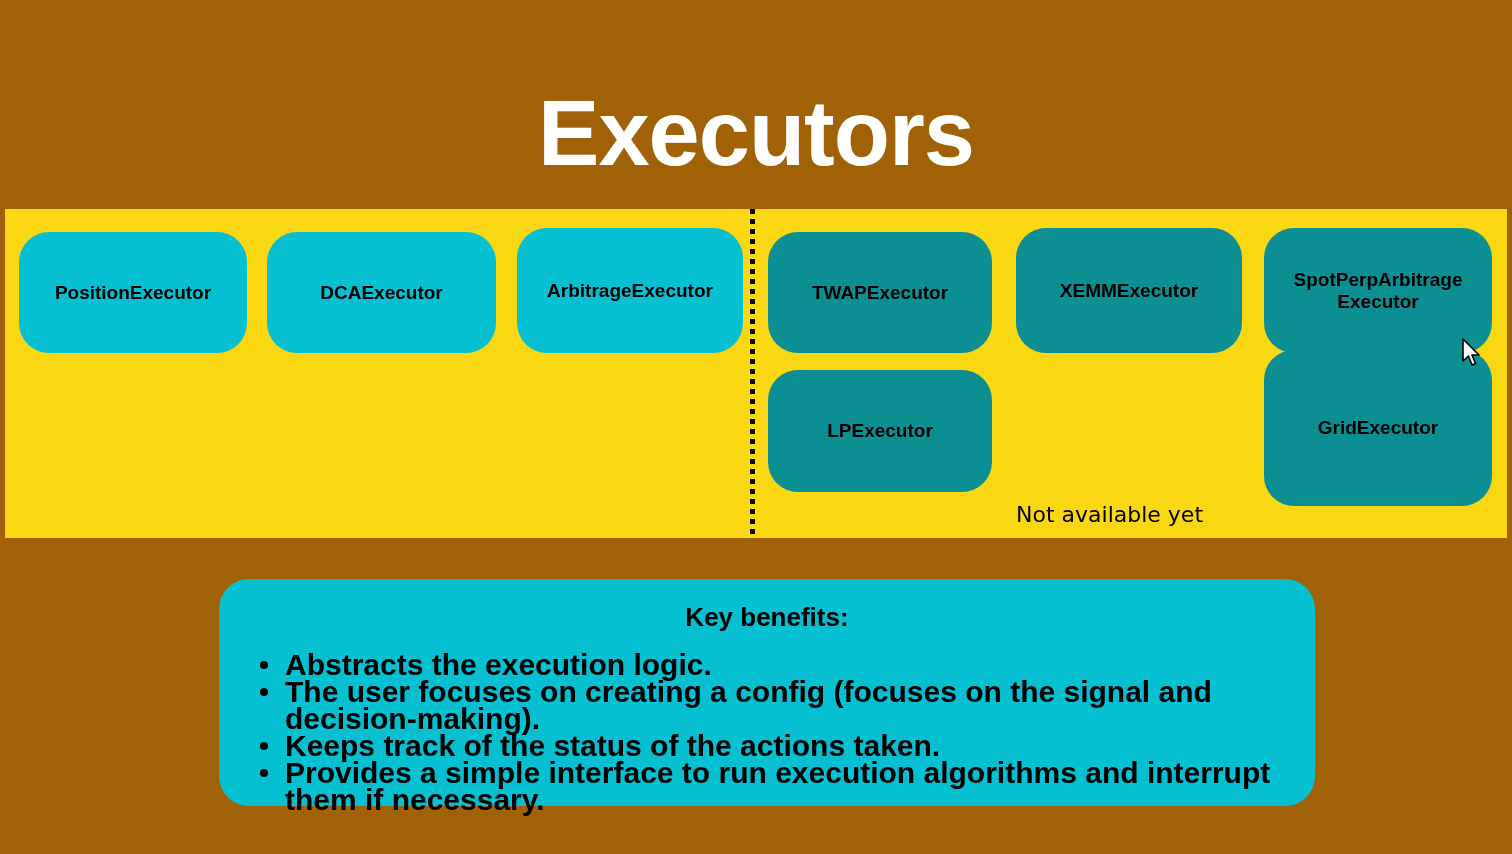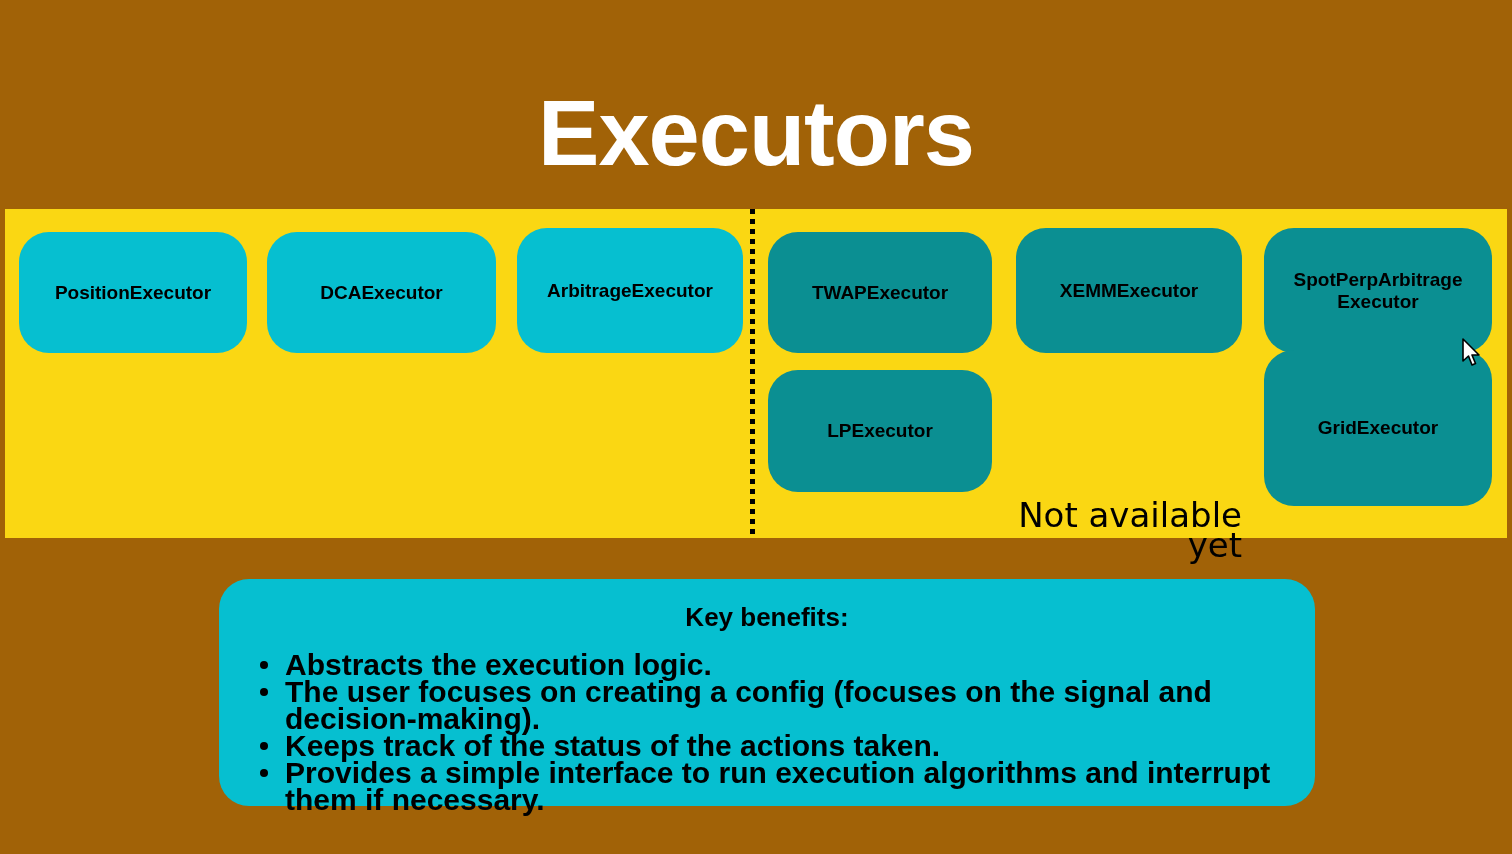--- a/index.html
+++ b/index.html
@@ -91,25 +91,25 @@
   
   #card-lp         { left: 768px;  top: 370px; width: 224px; height: 122px; }
   #card-stacking   { left: 1016px; top: 367px; width: 226px; height: 125px; }
   #card-grid       { left: 1264px; top: 350px; width: 228px; height: 156px; }
 
   .panel-note {
     position: absolute;
     left: 1016px;
     top: 500px;
     width: 226px;
-    text-align: right;
+    text-align: left;
     color: #000000;
     font-family: "DejaVu Sans", sans-serif;
     font-weight: 400;
-    font-size: 34px;
+    font-size: 22px;
     line-height: 30px;
   }
 
   
   .benefits-box {
     position: absolute;
     left: 219px;
     top: 579px;
     width: 1096px;
     height: 227px;

